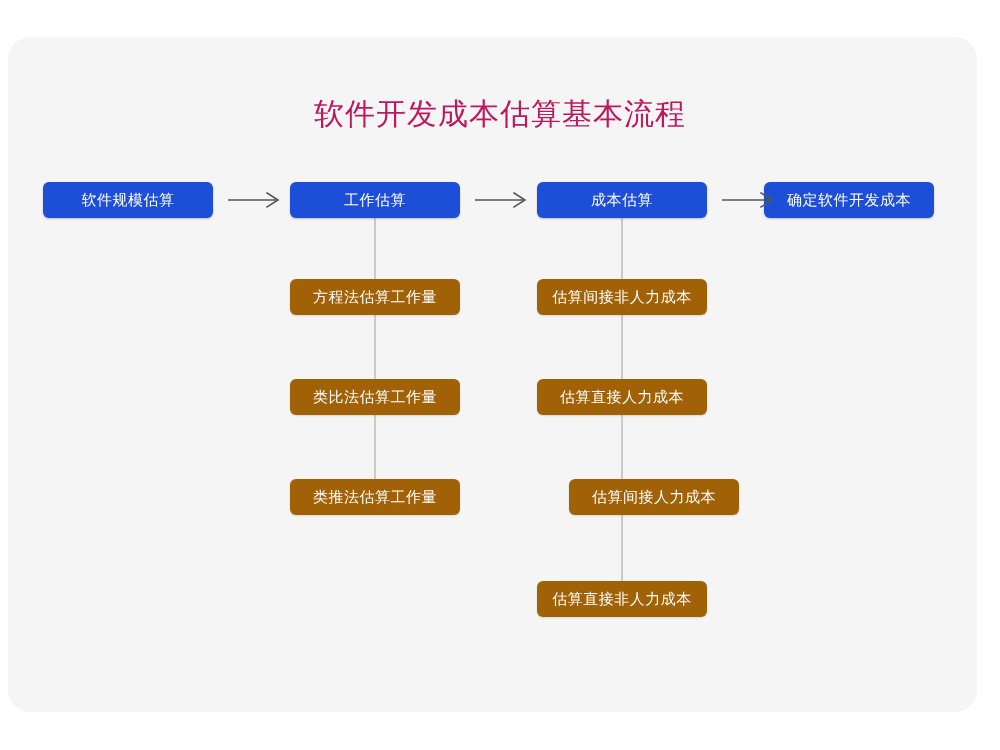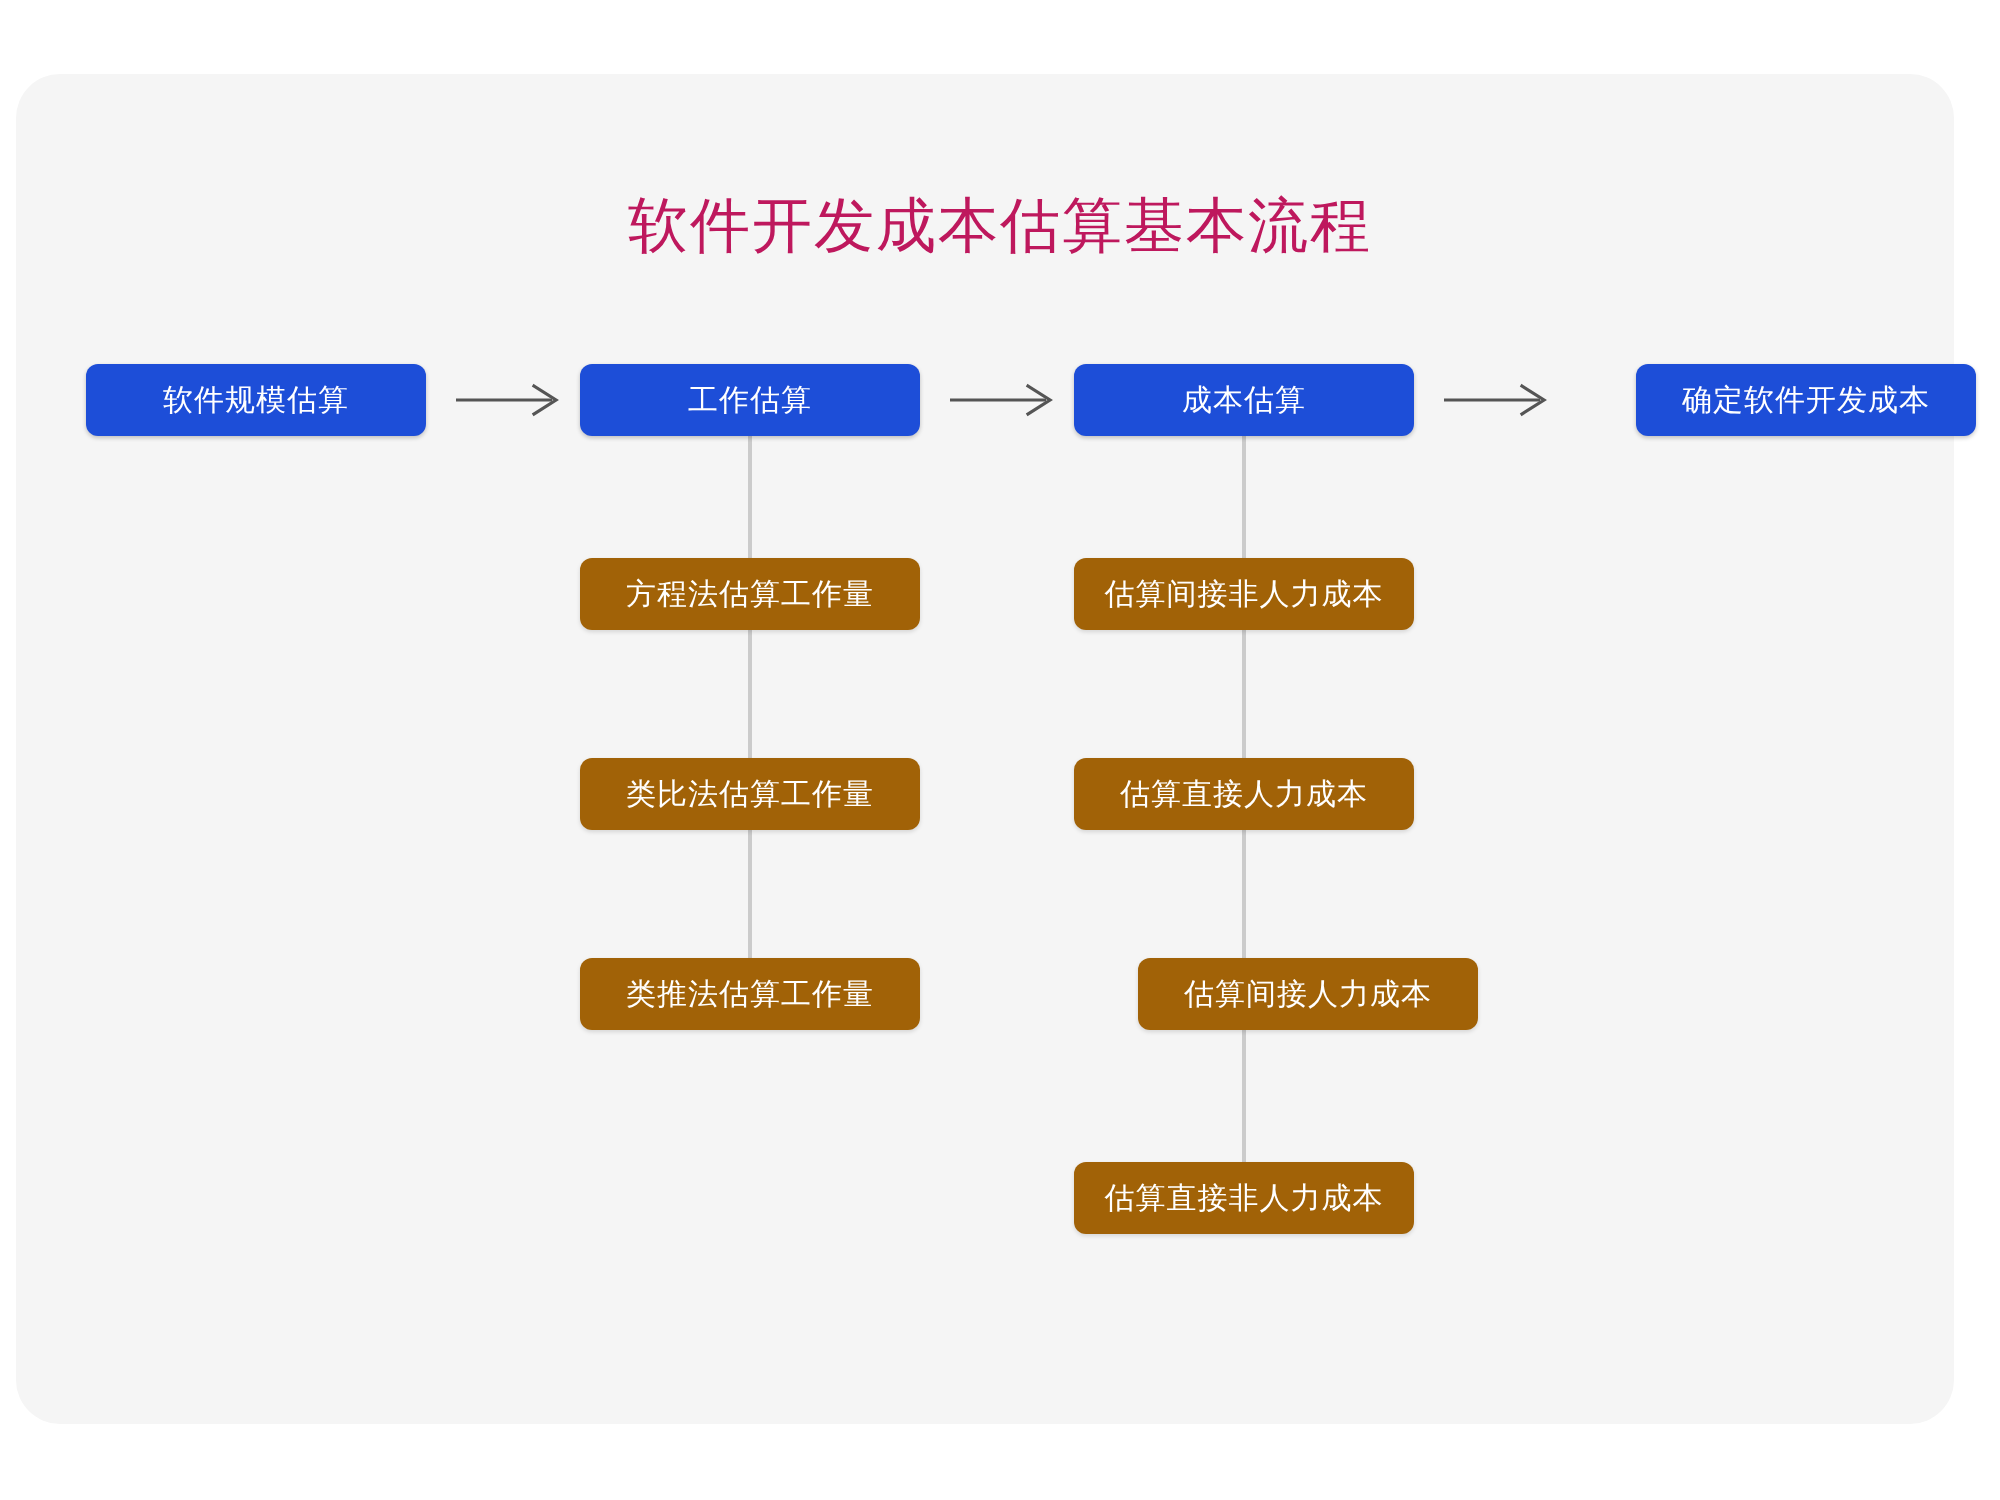--- a/index.html
+++ b/index.html
@@ -103,21 +103,21 @@
       <div class="node primary" style="left: 43px; top: 182px;">软件规模估算</div>
       <div class="node primary" style="left: 290px; top: 182px;">工作估算</div>
       <div class="node secondary" style="left: 290px; top: 279px;">方程法估算工作量</div>
       <div class="node secondary" style="left: 290px; top: 379px;">类比法估算工作量</div>
       <div class="node secondary" style="left: 290px; top: 479px;">类推法估算工作量</div>
       <div class="node primary" style="left: 537px; top: 182px;">成本估算</div>
       <div class="node secondary" style="left: 537px; top: 279px;">估算间接非人力成本</div>
       <div class="node secondary" style="left: 537px; top: 379px;">估算直接人力成本</div>
       <div class="node secondary" style="left: 537px; top: 479px; margin-left: 32px;">估算间接人力成本</div>
       <div class="node secondary" style="left: 537px; top: 581px;">估算直接非人力成本</div>
-      <div class="node primary" style="left: 818px; top: 182px;">确定软件开发成本</div>
+      <div class="node primary" style="left: 764px; top: 182px;">确定软件开发成本</div>
     </div>
   <div id="arrow-layer">
       <div class="arrow" style="left: 226px;">
         <svg width="56" height="20" viewBox="0 0 56 20" xmlns="http://www.w3.org/2000/svg">
           <path d="M2 10 H50" stroke="#555555" stroke-width="1.6" fill="none"></path>
           <path d="M41 3 L52 10 L41 17" stroke="#555555" stroke-width="1.6" fill="none" stroke-linecap="square"></path>
         </svg>
       </div>
       <div class="arrow" style="left: 473px;">
         <svg width="56" height="20" viewBox="0 0 56 20" xmlns="http://www.w3.org/2000/svg">

